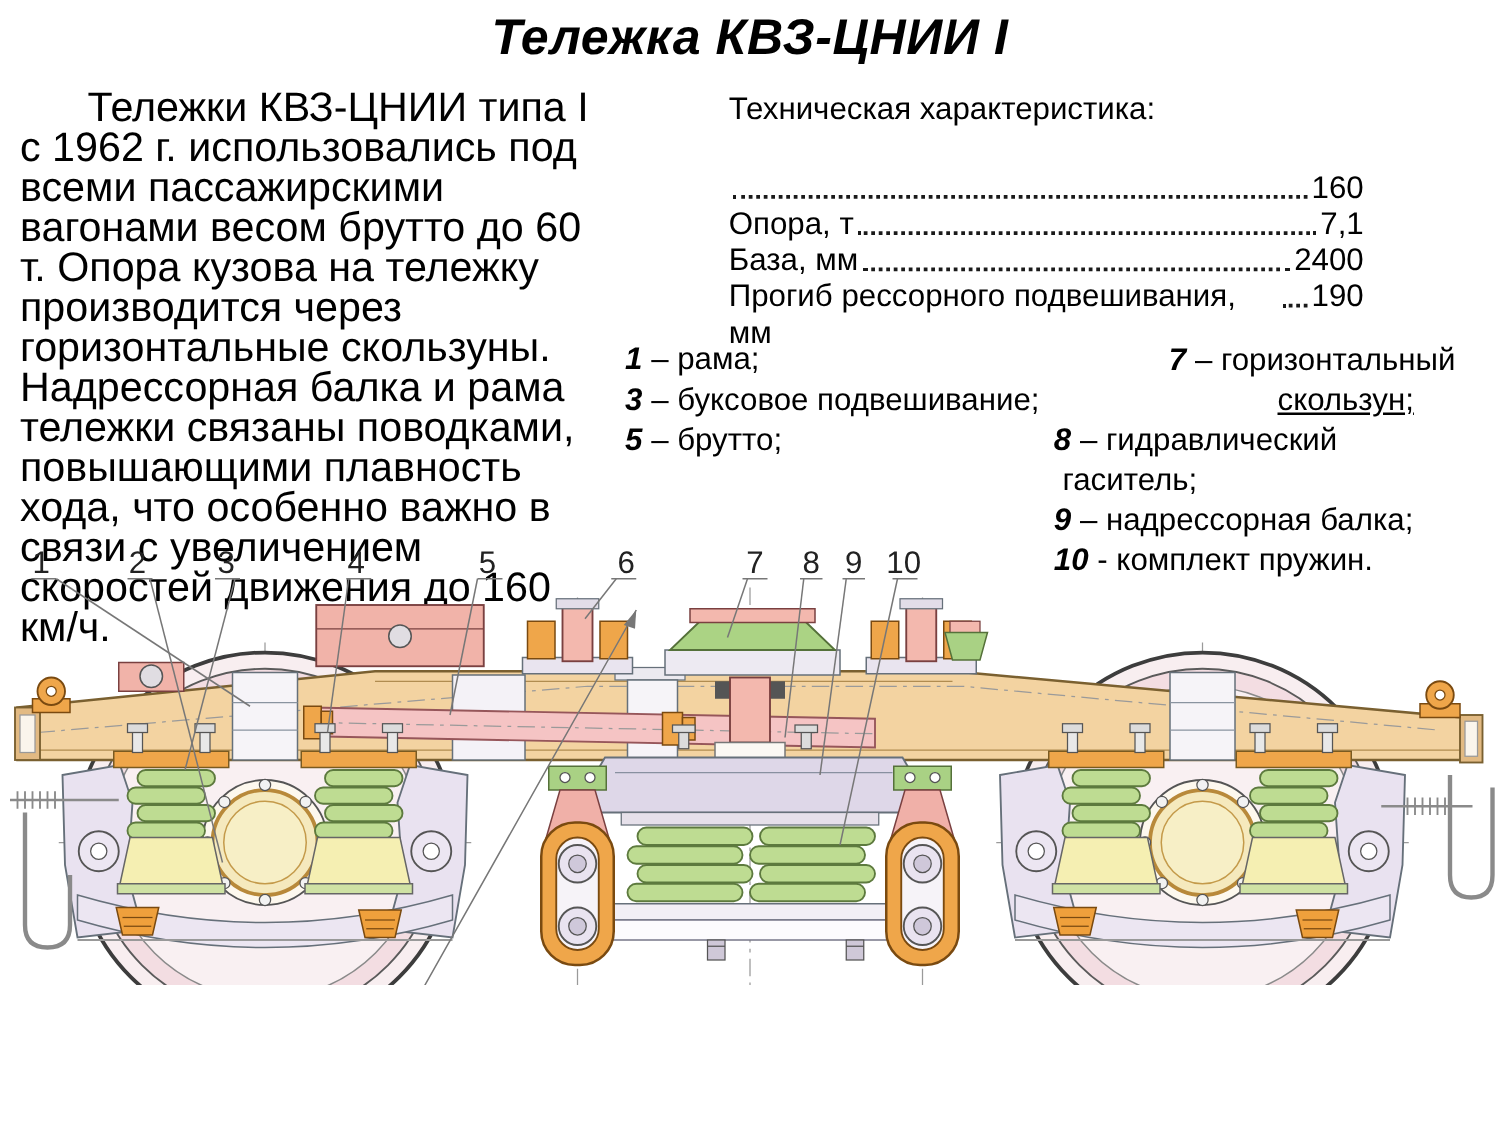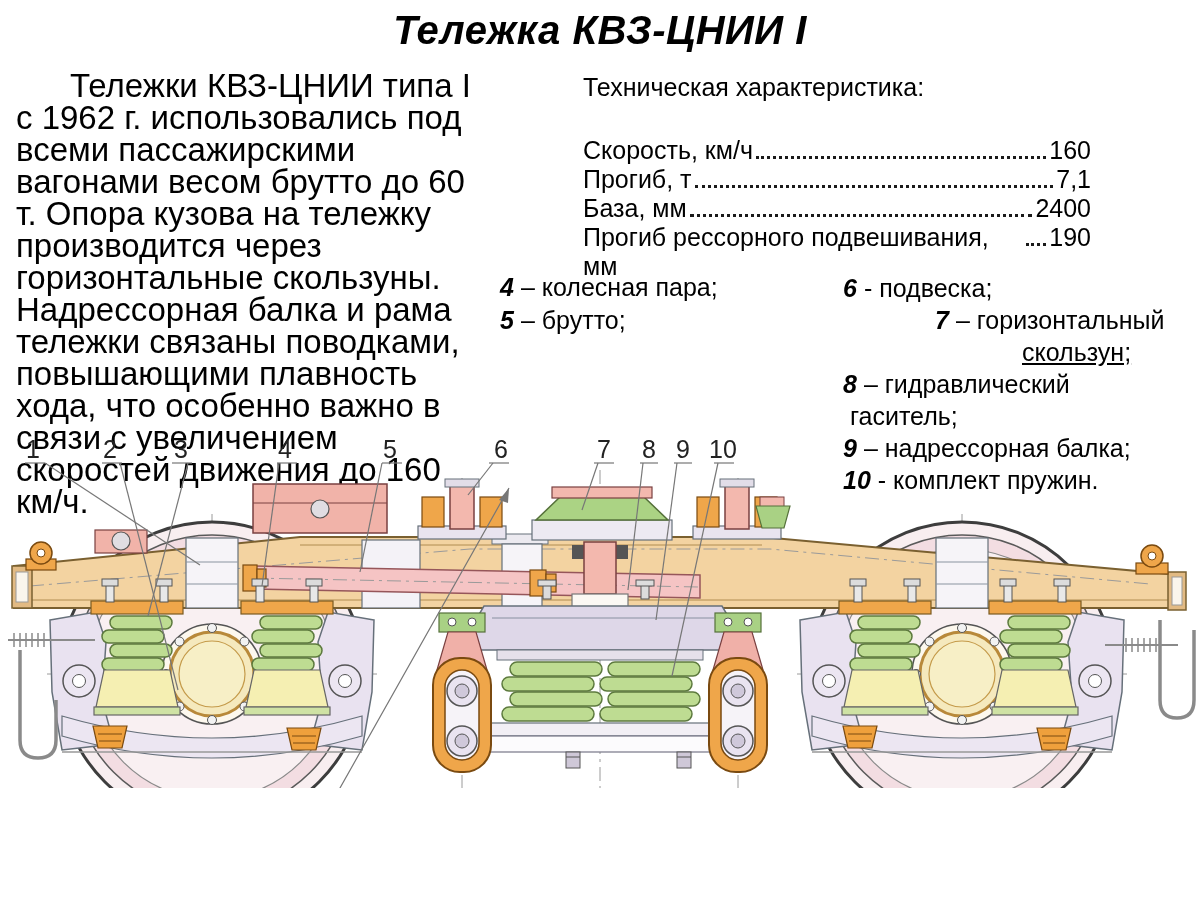--- a/index.html
+++ b/index.html
@@ -34,48 +34,47 @@
 
 <div class="page">
 
   <div class="title">Тележка КВЗ-ЦНИИ I</div>
 
   <div class="intro">Тележки КВЗ-ЦНИИ типа I с 1962 г. использовались под всеми пассажирскими вагонами весом брутто до 60 т. Опора кузова на тележку производится через горизонтальные скользуны. Надрессорная балка и рама тележки связаны поводками, повышающими плавность хода, что особенно важно в связи с увеличением скоростей движения до 160 км/ч.</div>
 
   <div class="specs">
     <div class="specs-heading">Техническая характеристика:</div>
     <div class="spec-row">
-      <span>Скорость, км/ч</span>
       <span class="spec-dots"></span>
       <span>160</span>
     </div>
     <div class="spec-row">
-      <span>Прогиб, т</span>
+      <span>Опора, т</span>
       <span class="spec-dots"></span>
       <span>7,1</span>
     </div>
     <div class="spec-row">
       <span>База, мм</span>
       <span class="spec-dots"></span>
       <span>2400</span>
     </div>
     <div class="spec-row">
       <span>Прогиб рессорного подвешивания, мм</span>
       <span class="spec-dots"></span>
       <span>190</span>
     </div>
   </div>
 
   <div class="legend-left">
-    <div class="lrow"><span class="lnum">4</span><span>– колесная пара;</span></div>
+    <div class="lrow"><span class="lnum">1</span><span>– рама;</span></div>
+    <div class="lrow"><span class="lnum">3</span><span>– буксовое подвешивание;</span></div>
     <div class="lrow"><span class="lnum">5</span><span>– брутто;</span></div>
   </div>
 
   <div class="legend-right">
-    <div class="lrow"><span class="lnum">6</span><span>-  подвеска;</span></div>
     <div class="lrow ind1"><span class="lnum">7</span><span>– горизонтальный</span></div>
     <div class="lrow ind2"><span class="lnum"></span><span>скользун;</span></div>
     <div class="lrow"><span class="lnum">8</span><span>– гидравлический</span></div>
     <div class="lrow"><span class="lnum"></span><span>гаситель;</span></div>
     <div class="lrow"><span class="lnum">9</span><span>– надрессорная балка;</span></div>
     <div class="lrow"><span class="lnum">10</span><span>- комплект пружин.</span></div>
   </div>
 
   <svg class="drawing" width="1200" height="470" viewBox="0 430 1200 470" xmlns="http://www.w3.org/2000/svg" xmlns:xlink="http://www.w3.org/1999/xlink">
 

